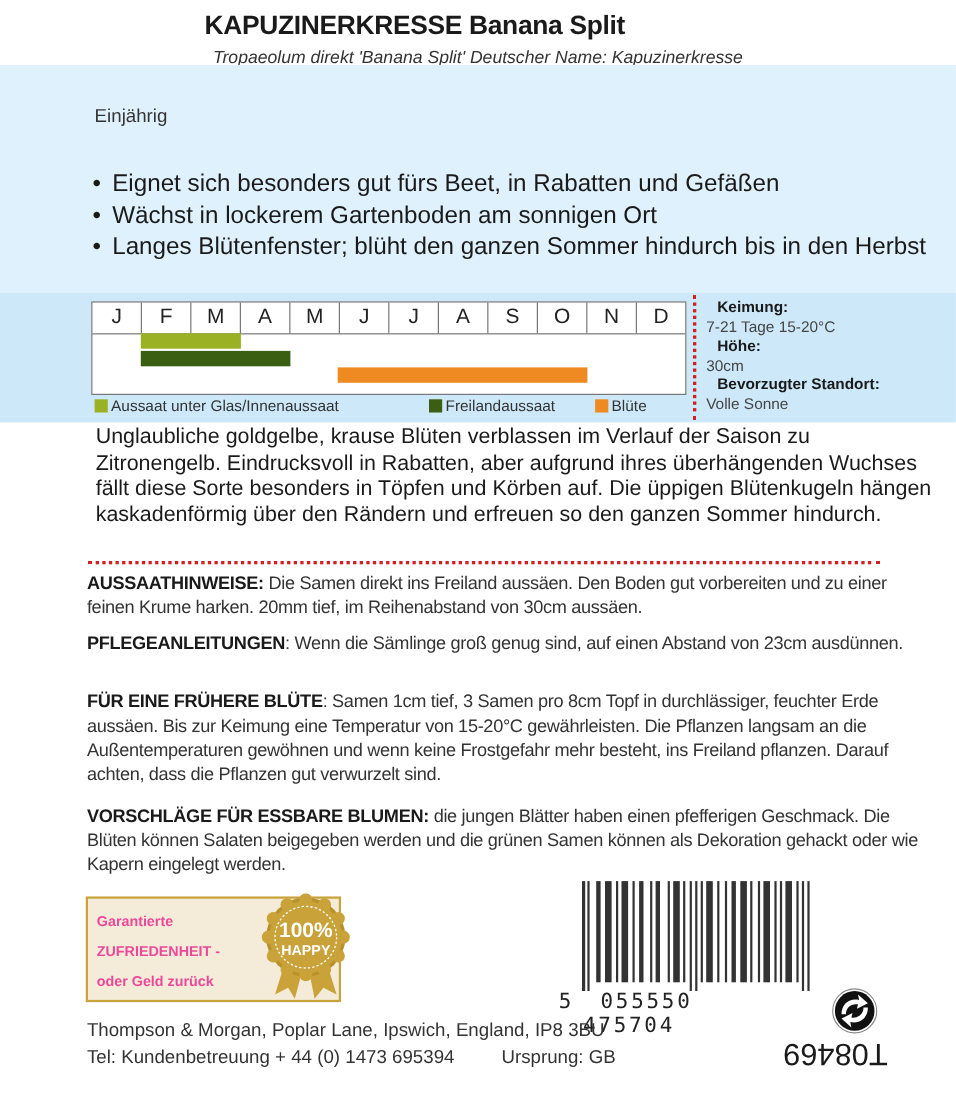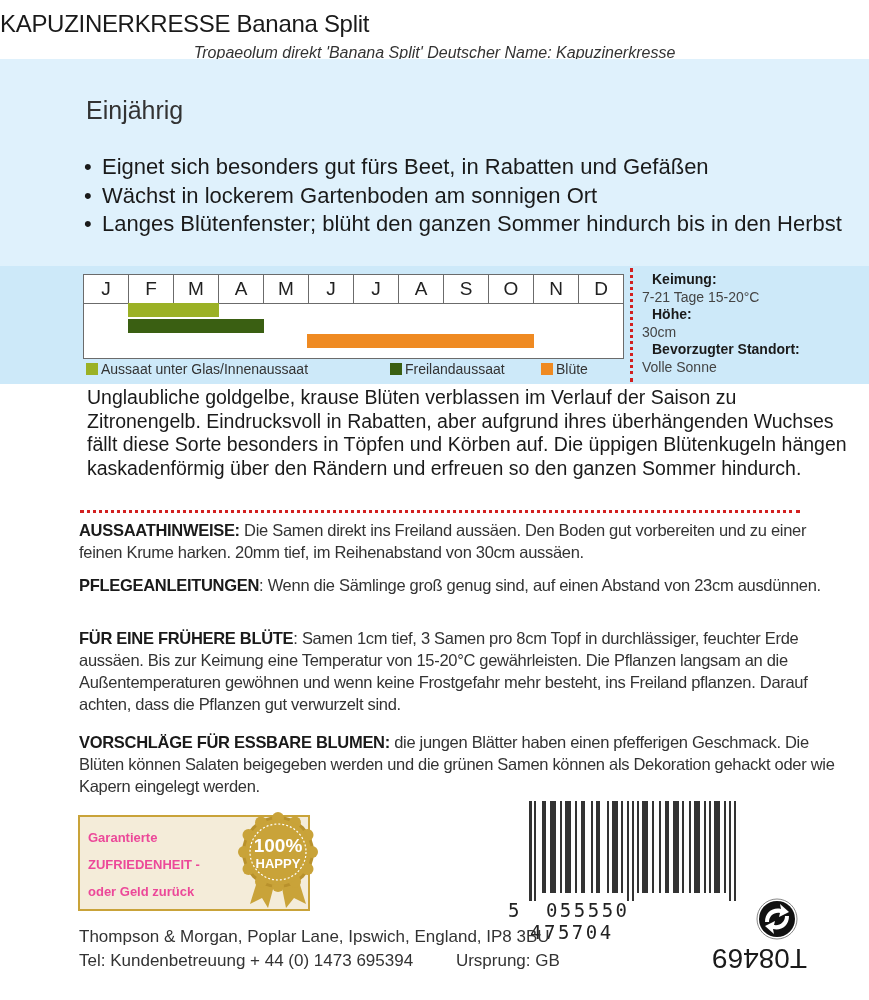--- a/index.html
+++ b/index.html
@@ -1,23 +1,23 @@
 <!DOCTYPE html>
 <html><head>
 <meta charset="utf-8">
 <style>
   html, body { margin:0; padding:0; }
   body { width:869px; height:1000px; position:relative; background:#ffffff; overflow:hidden;
          font-family:"Liberation Sans", sans-serif; color:#1e1e1e; }
   .abs { position:absolute; }
-  .title { left:0; width:754px; top:10px; font-weight:normal; font-size:24px; letter-spacing:-0.3px; color:#1a1a1a; }
+  .title { left:0; width:754px; top:10px; text-align:center; font-weight:bold; font-size:24px; letter-spacing:-0.3px; color:#1a1a1a; }
   .subtitle { left:0; width:869px; top:44px; text-align:center; font-style:italic; font-size:16px; color:#333; }
   .blue-top { left:0; top:59px; width:869px; height:207px; background:#dff1fc; }
   .blue-bot { left:0; top:266px; width:869px; height:118px; background:#cde9f9; }
-  .annual { left:86px; top:96px; font-size:25px; color:#333; }
+  .annual { left:86px; top:96px; font-size:17px; color:#333; }
   .bullets { left:84px; top:153px; width:760px; margin:0; padding:0; list-style:none; font-size:22px; line-height:28.5px; color:#1a1a1a; }
   .bullets li { position:relative; padding-left:18px; }
   .bullets li::before { content:"•"; position:absolute; left:0; top:0; }
   .cal { left:83px; top:274px; width:541px; height:85px; border:1.5px solid #6b6b6b; background:#fff; box-sizing:border-box; }
   .months { display:flex; height:28px; border-bottom:1.5px solid #6b6b6b; }
   .months div { flex:1; text-align:center; font-size:19px; line-height:28px; border-left:1px solid #6b6b6b; color:#222; }
   .months div:first-child { border-left:none; }
   .bar { position:absolute; height:14px; }
   .legend { left:86px; top:361px; font-size:14px; color:#333; display:flex; }
   .legend .item { display:flex; align-items:center; position:absolute; white-space:nowrap; }

